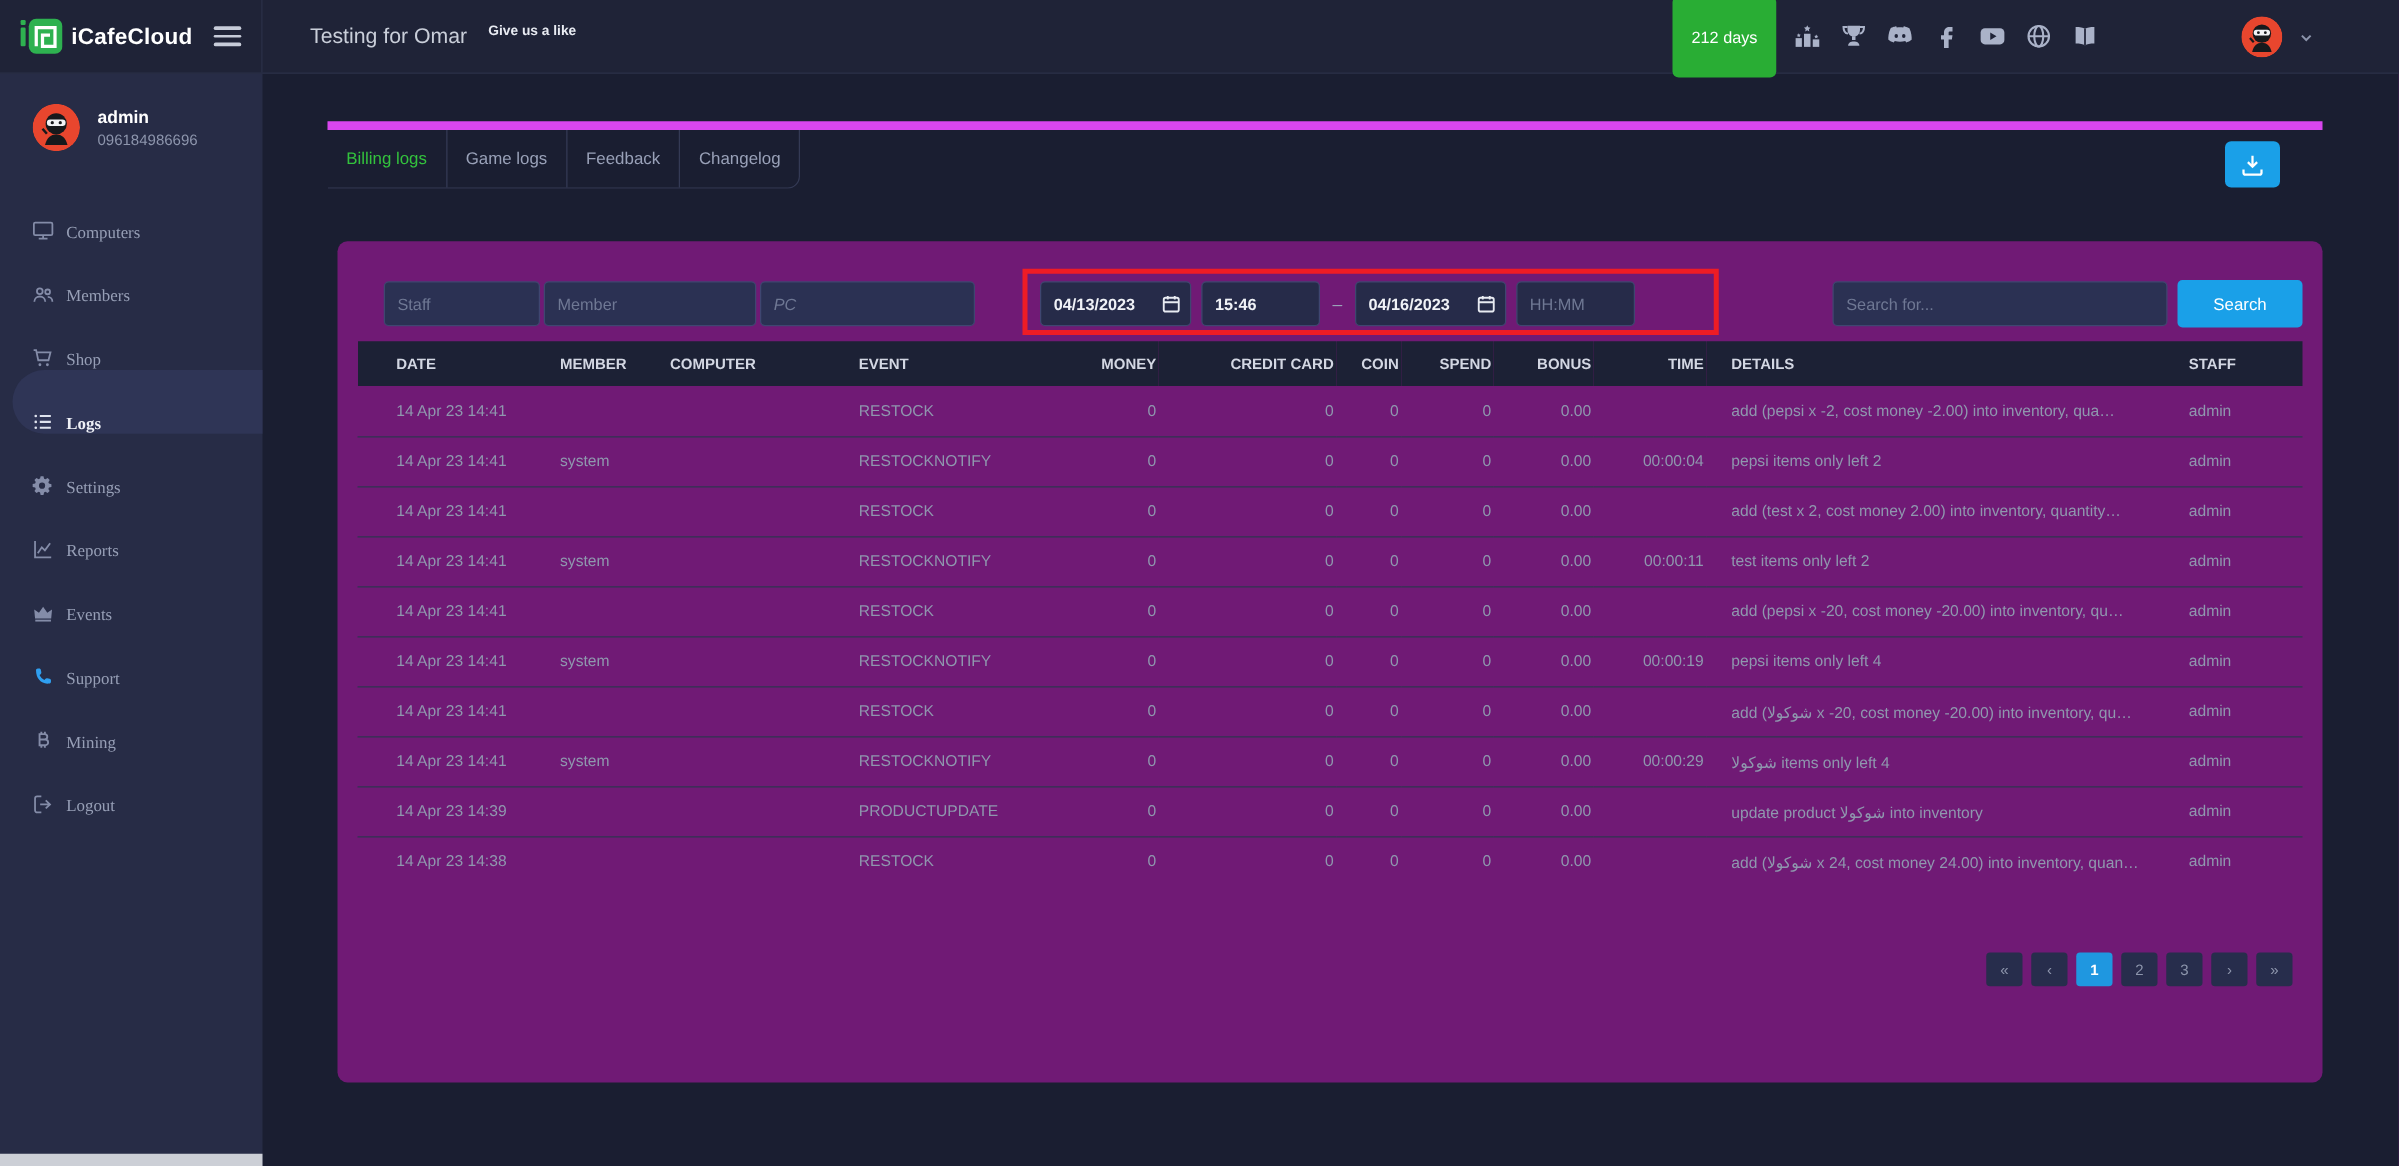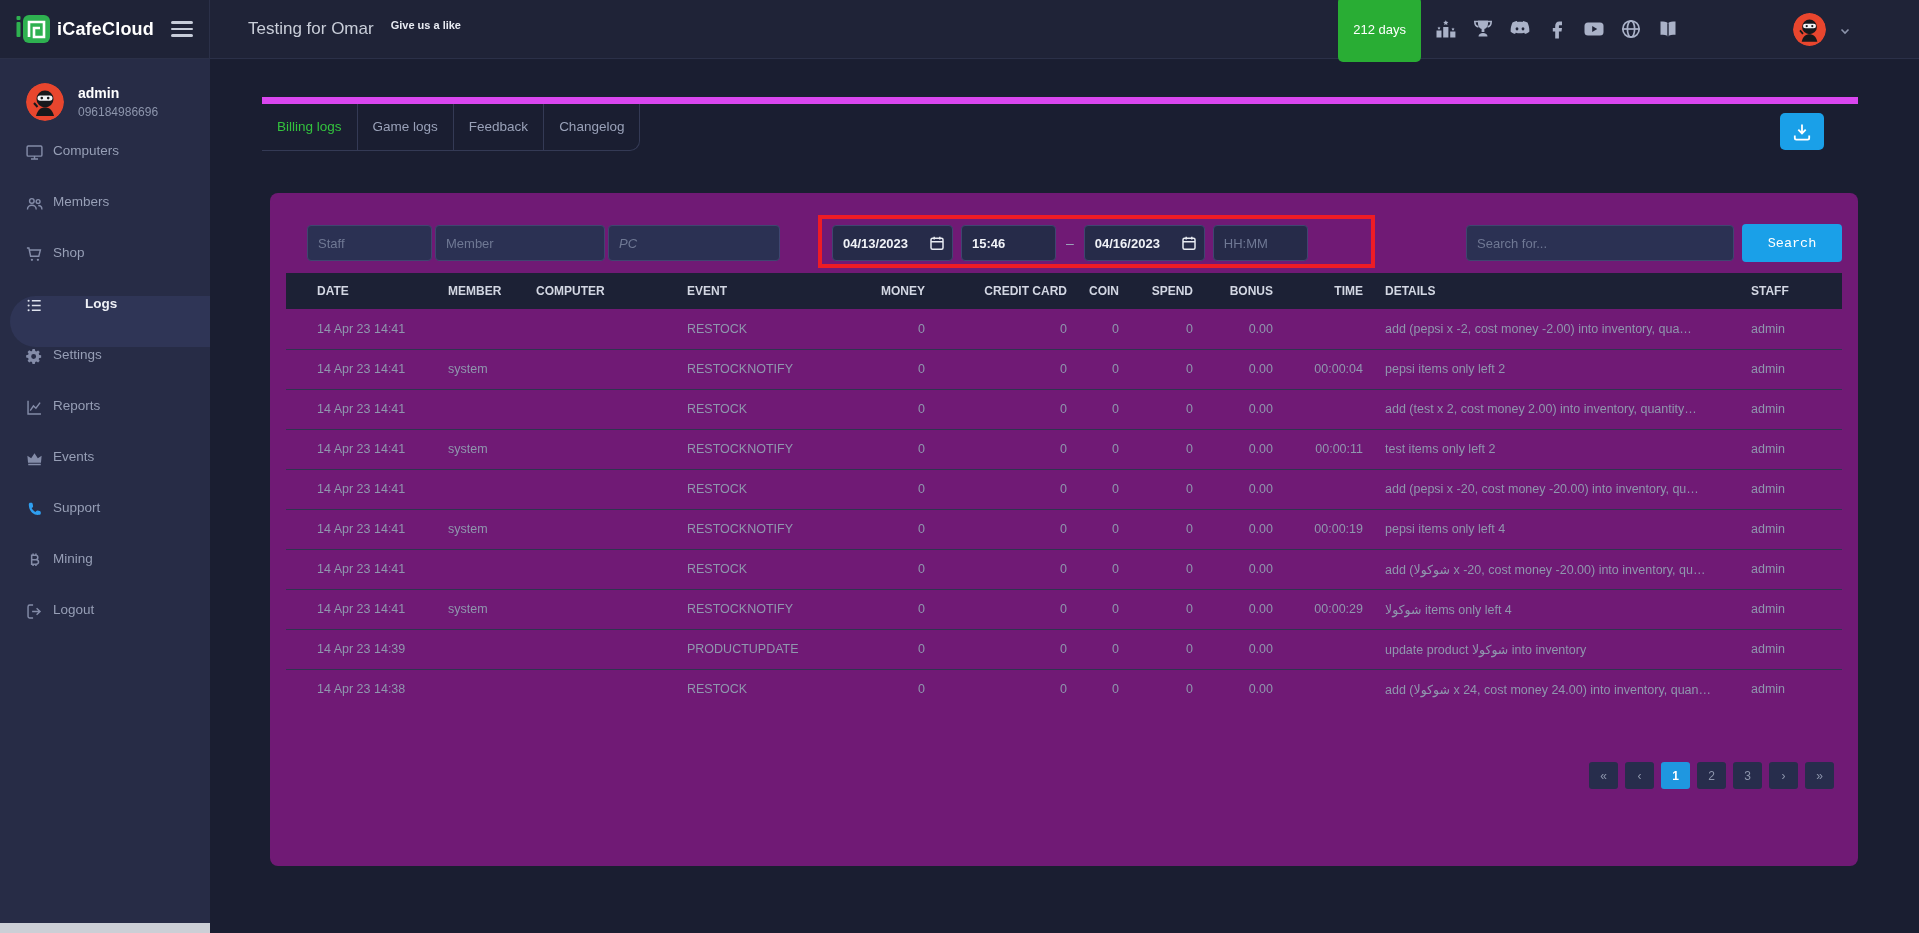--- a/index.html
+++ b/index.html
@@ -26,22 +26,22 @@
   .avatar-sm{width:33px;height:33px;margin-left:100px;border-radius:50%;overflow:hidden;cursor:pointer;flex:0 0 33px;}
   .chevron{width:12px;height:12px;cursor:pointer;}
   
   .sidebar{position:absolute;top:59px;left:0;width:210px;bottom:0;background:#272c46;z-index:4;}
   .profile{display:flex;align-items:center;padding:24px 0 0 26px;}
   .avatar{width:38px;height:38px;border-radius:50%;overflow:hidden;flex:0 0 38px;}
   .profile-text{margin-left:14px;}
   .profile-name{color:#ffffff;font-weight:bold;font-size:14px;}
   .profile-id{color:#8d95ac;font-size:12px;margin-top:4px;}
   .nav{margin-top:22px;}
-  .nav-item{height:51px;display:flex;align-items:flex-start;padding-left:25px;cursor:pointer;}
-  .nav-item.active{background:#2f3556;border-radius:26px 0 0 26px;margin-left:10px;padding-left:15px;gap:32px;}
+  .nav-item{height:51px;display:flex;align-items:flex-end;padding-left:25px;cursor:pointer;font-family:Liberation Serif, serif;}
+  .nav-item.active{background:#2f3556;border-radius:26px 0 0 26px;margin-left:10px;padding-left:15px;}
   .nav-icon{width:19px;height:19px;margin-right:9px;display:flex;align-items:center;justify-content:center;}
   .nav-icon svg{width:19px;height:19px;}
   .nav-label{color:#979fb6;font-size:13.5px;}
   .nav-item.active .nav-label{color:#eef0f6;font-weight:bold;}
   .scroll-hint{position:absolute;left:0;bottom:0;width:210px;height:10px;background:#cccfd6;z-index:6;}
   
   .content{position:absolute;top:59px;left:210px;right:0;bottom:0;padding:38px 61px 0 60px;}
   .tabsbar{display:flex;align-items:flex-start;justify-content:space-between;border-top:7px solid #d946ef;margin-left:-8px;margin-right:0;}
   .tab-group{display:flex;border-bottom:1px solid #343a55;border-right:1px solid #343a55;border-bottom-right-radius:10px;}
   .tab{height:46px;line-height:46px;padding:0 15px;font-size:13.5px;color:#99a1b8;border-right:1px solid #343a55;cursor:pointer;}
@@ -56,21 +56,21 @@
   .in-staff{width:125px;margin-right:3px;}
   .in-member{width:170px;margin-right:3px;}
   .in-pc{width:172px;margin-right:52px;font-style:italic;}
   .date-wrap{position:relative;}
   .in-date{width:121px;background:#262b49;color:#f0f2f7;font-weight:bold;font-size:13px;padding-right:28px;}
   .cal-icon{position:absolute;right:8px;top:10px;width:16px;height:16px;pointer-events:none;}
   .in-time{width:95px;margin-left:8px;background:#262b49;color:#f0f2f7;font-weight:bold;}
   .in-time::placeholder{color:#6f7894;font-weight:normal;}
   .range-sep{color:#9aa2b8;margin:0 10px;font-size:14px;}
   .in-search{margin-left:auto;width:268px;}
-  .search-btn{width:100px;height:38px;margin-left:8px;background:var(--blue);color:#fff;border:none;border-radius:4px;font-size:13.5px;cursor:pointer;font-family:Liberation Mono, monospace;}
+  .search-btn{width:100px;height:38px;margin-left:8px;background:var(--blue);color:#fff;border:none;border-radius:4px;font-size:13.5px;cursor:pointer;font-family:Liberation Sans, sans-serif;}
   .highlight-red{position:absolute;left:548px;top:22px;width:557px;height:53px;border:4px solid var(--red);pointer-events:none;z-index:3;}
   
   table{width:100%;border-collapse:collapse;table-layout:fixed;margin-top:11px;}
   thead th{background:#1c2135;height:36px;font-size:12px;color:#d3d7e3;text-align:left;font-weight:bold;white-space:nowrap;overflow:hidden;}
   tbody td{height:40px;font-size:12.5px;color:#8f97ae;border-top:1px solid #2f3550;white-space:nowrap;overflow:hidden;}
   tbody tr:first-child td{border-top:none;}
   .c0{padding-left:31px;}
   .c1,.c2{padding-left:8px;}
   .c3{padding-left:7px;}
   .num{text-align:right;padding-right:2px;}

